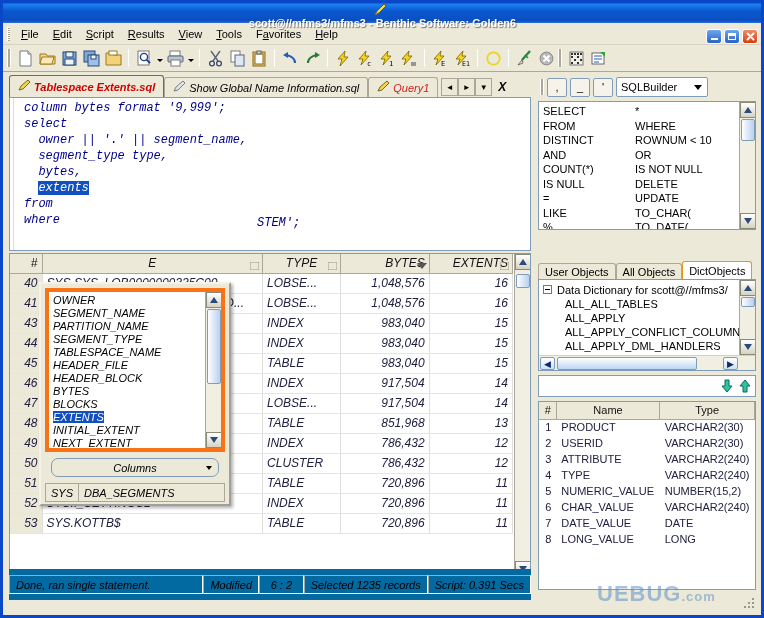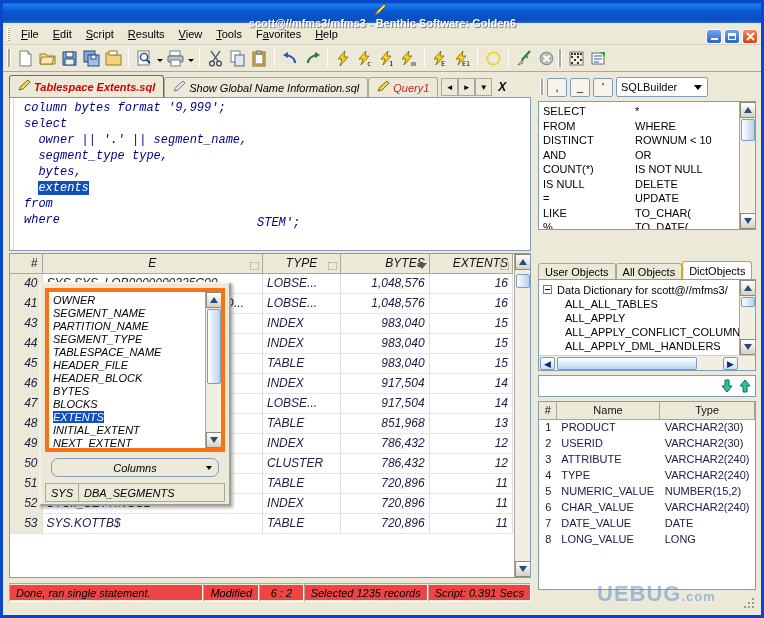--- a/index.html
+++ b/index.html
@@ -88,22 +88,22 @@
   td.rownum { background:#ece9d8; color:#202040; text-align:right; border-right:1px solid #aca899; }
   .colw-n{width:30px} .colw-name{width:193px} .colw-type{width:73px} .colw-bytes{width:83px} .colw-ext{width:78px}
   
   .vscroll { position:absolute; right:0; top:0; width:16px; bottom:0; background:#f1efe2;
              border-left:1px solid #aca899; }
   .sb-btn { width:16px; height:16px; background:linear-gradient(to bottom,#fff,#d6d2c2);
             border:1px solid #8a8a78; display:flex; align-items:center; justify-content:center;}
   .sb-thumb { position:absolute; width:14px; left:1px; background:linear-gradient(to right,#fff,#b8d0f0);
               border:1px solid #7f9db9; border-radius:2px;}
   
-  .statusbar { position:absolute; left:3px; right:3px; bottom:0; height:15px;
-               display:flex; align-items:center; background:#ef4444; font-size:11px;}
+  .statusbar { position:absolute; left:3px; right:3px; bottom:0; height:31px;
+               display:flex; align-items:center; background:#0369a1; font-size:11px;}
   .st-cell { border:1px solid #aca899; border-right-color:#fff; border-bottom-color:#fff;
              height:19px; display:flex; align-items:center; padding:0 6px; white-space:nowrap;}
   
   .popup { position:absolute; left:33px; top:207px; width:192px; height:224px;
            background:#ece9d8; border:2px outset #f5f3e8; box-shadow:2px 2px 3px rgba(0,0,0,.3); }
   .popup-list { position:absolute; left:4px; top:4px; right:4px; height:164px;
                 background:#fff; border:4px solid #f97316; overflow:hidden; }
   .pl-item { height:13px; line-height:13px; padding-left:4px; font-size:11px; color:#000; white-space:nowrap;}
   .popup-combo { position:absolute; left:10px; right:10px; top:174px; height:19px;
                  border:1px solid #7f9db9; background:#ece9d8; border-radius:7px;

